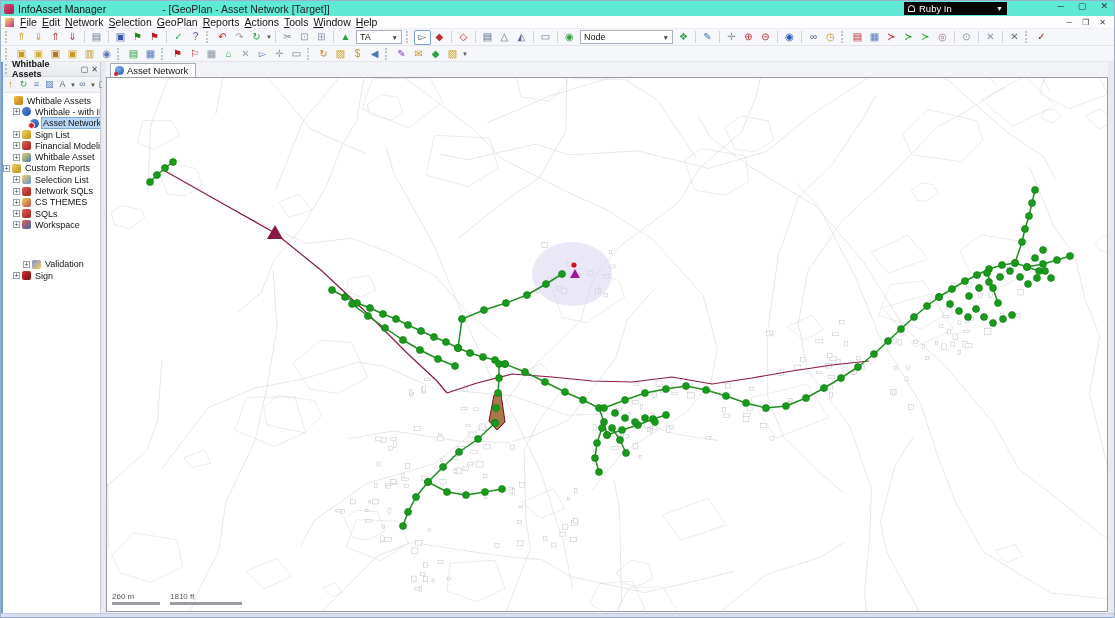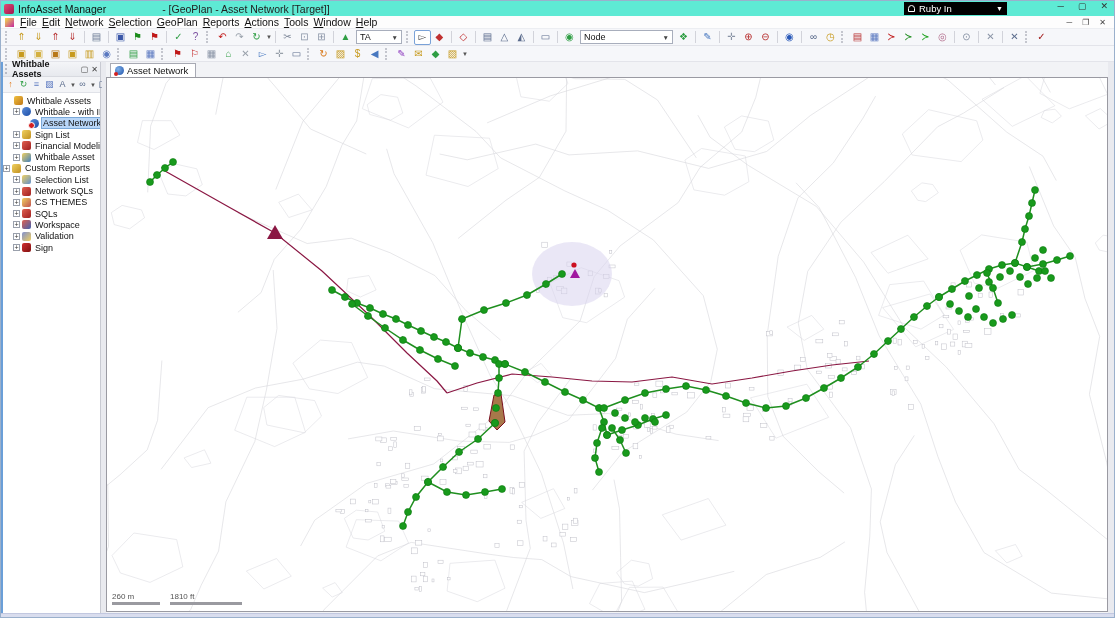--- a/index.html
+++ b/index.html
@@ -295,21 +295,21 @@
           <div class="trow" style="padding-left: 10px;">
             <span class="texp">+</span>
             <span class="tico" style="background: linear-gradient(135deg, rgb(224, 96, 80), rgb(160, 32, 32));"></span>
             <span class="tlabel">SQLs</span>
           </div>
           <div class="trow" style="padding-left: 10px;">
             <span class="texp">+</span>
             <span class="tico" style="background: linear-gradient(135deg, rgb(224, 96, 80), rgb(64, 96, 176));"></span>
             <span class="tlabel">Workspace</span>
           </div>
-          <div class="trow" style="padding-left: 10px;">
+          <div class="trow" style="padding-left: 20px; margin-top: 28px;">
             <span class="texp">+</span>
             <span class="tico" style="background: linear-gradient(135deg, rgb(128, 144, 208), rgb(240, 208, 96));"></span>
             <span class="tlabel">Validation</span>
           </div>
           <div class="trow" style="padding-left: 10px;">
             <span class="texp">+</span>
             <span class="tico" style="background: linear-gradient(135deg, rgb(208, 48, 48), rgb(128, 16, 16));"></span>
             <span class="tlabel">Sign</span>
           </div>
         </div>

